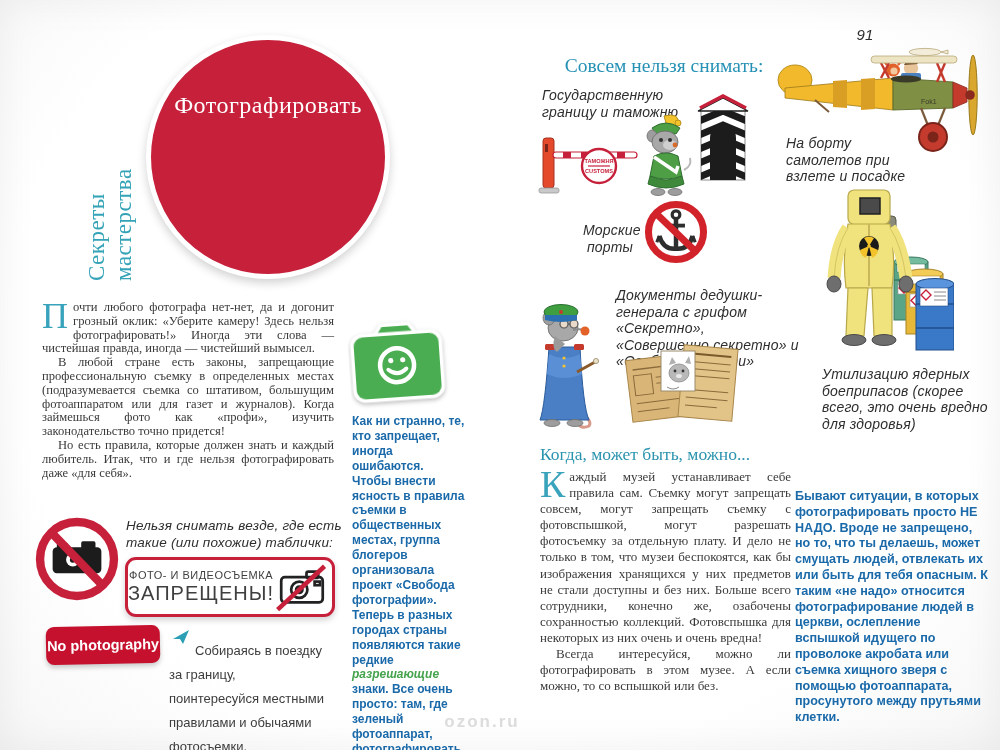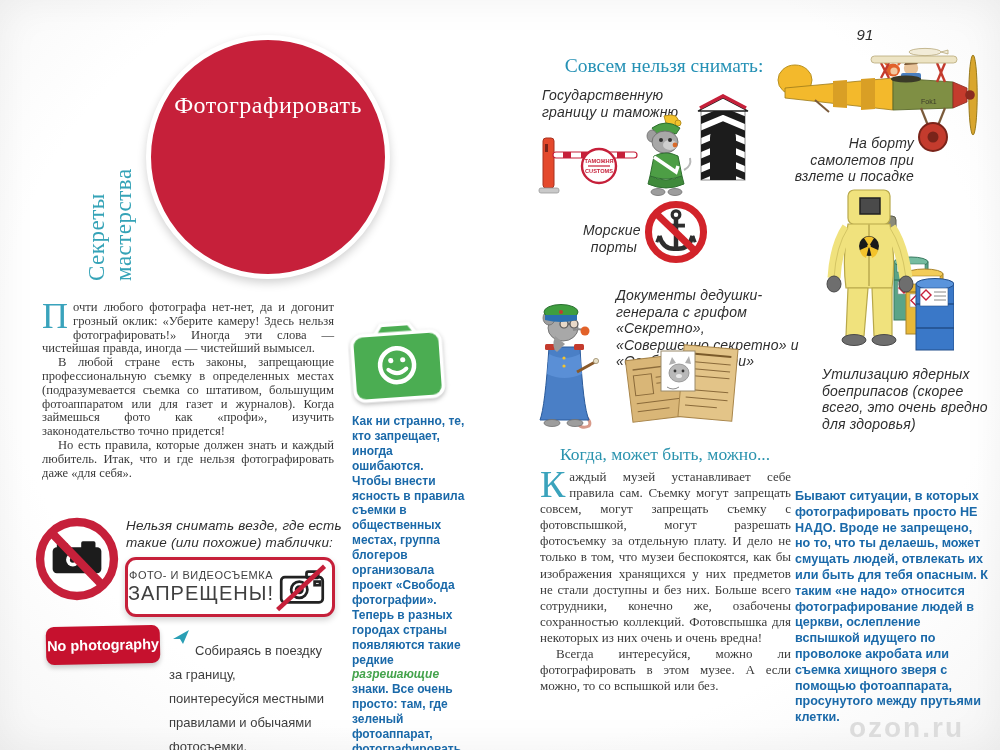--- a/index.html
+++ b/index.html
@@ -49,39 +49,39 @@
 
   .blue-col{left:352px;top:414px;width:113px;font-family:"Liberation Sans",sans-serif;
     font-weight:bold;color:#1a69a9;font-size:12px;line-height:14.9px;}
   .green-em{color:#44a34c;font-style:italic;}
 
   
   .page-num{left:845px;top:26px;width:40px;text-align:center;font-size:15px;}
   .rp-header{left:544px;top:55px;width:240px;text-align:center;color:#2591b5;font-size:19.5px;}
   .cap{font-size:14px;line-height:16.5px;}
   .cap-border{left:542px;top:87px;width:160px;}
-  .cap-planes{left:786px;top:135px;width:128px;text-align:right;}
-  .cap-ports{left:583px;top:222px;width:54px;text-align:right;}
+  .cap-planes{left:786px;top:135px;width:128px;}
+  .cap-ports{left:583px;top:222px;width:54px;text-align:center;}
   .cap-docs{left:616px;top:287px;width:185px;}
   .cap-nuclear{left:786px;top:366px;width:180px;margin-left:36px;}
 
   .sec-h{color:#2a93ae;font-size:17.5px;line-height:19.5px;}
-  .sec-can-h{left:540px;top:445px;width:250px;text-align:center;}
+  .sec-can-h{left:540px;top:445px;width:250px;}
   .sec-can-body{left:540px;top:469px;width:251px;color:#3a3a3a;
     font-size:13px;line-height:16.1px;text-align:justify;}
   .sec-can-body p{margin:0;}
   .sec-can-body p.ind{text-indent:16px;}
   .dropcap2{float:left;color:#3aa3bc;font-size:38px;line-height:30px;padding-right:4px;}
   .sec-not-h{left:795px;top:443px;width:190px;}
   .sec-not-body{left:795px;top:489px;width:193px;font-family:"Liberation Sans",sans-serif;
     font-weight:bold;color:#1a69a9;font-size:12.6px;line-height:15.8px;}
 
-  .watermark{left:0;top:712px;width:964px;text-align:right;
+  .watermark{left:0;top:712px;width:964px;text-align:center;
     font-family:"Liberation Sans",sans-serif;font-weight:bold;
-    color:#dcdcdc;font-size:28px;letter-spacing:2px;}
+    color:#dcdcdc;font-size:17px;letter-spacing:2px;}
   svg{display:block;}
 </style>
 </head>
 <body>
 
 <div class="page">
 
   <div class="abs sidebar-title">
     <div>Секреты</div>
     <div>мастерства</div>

